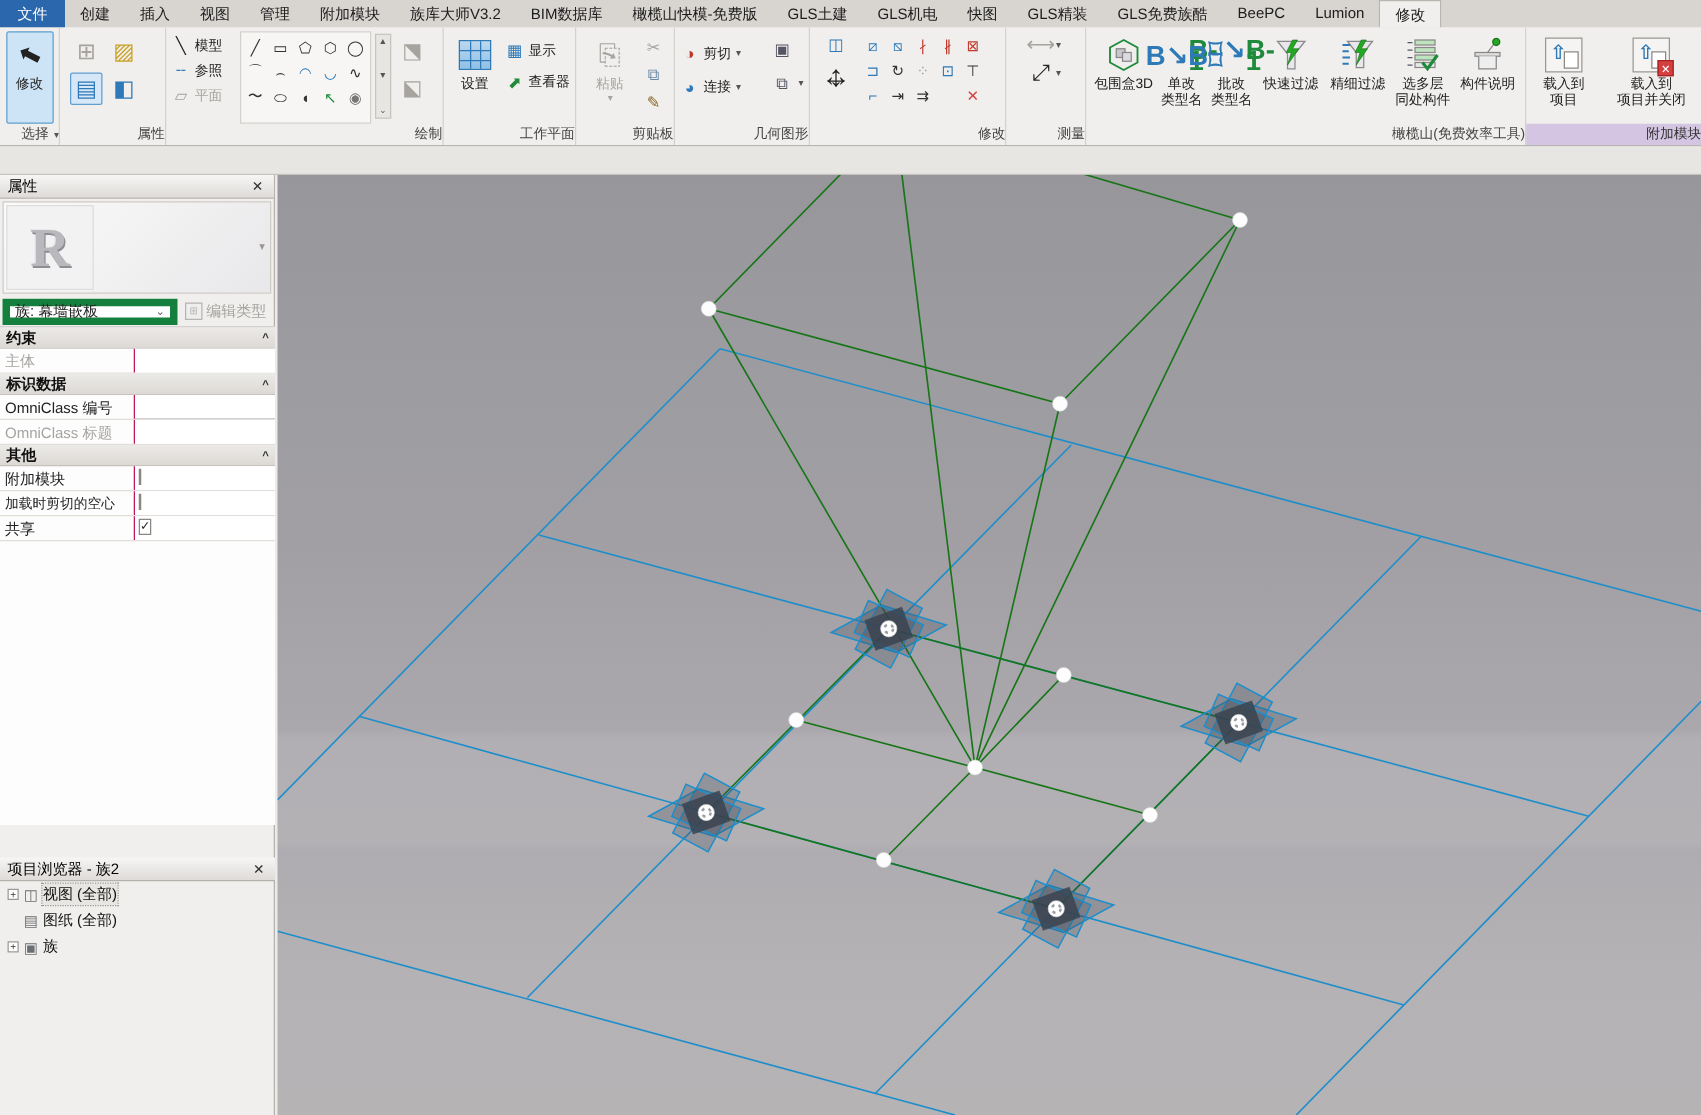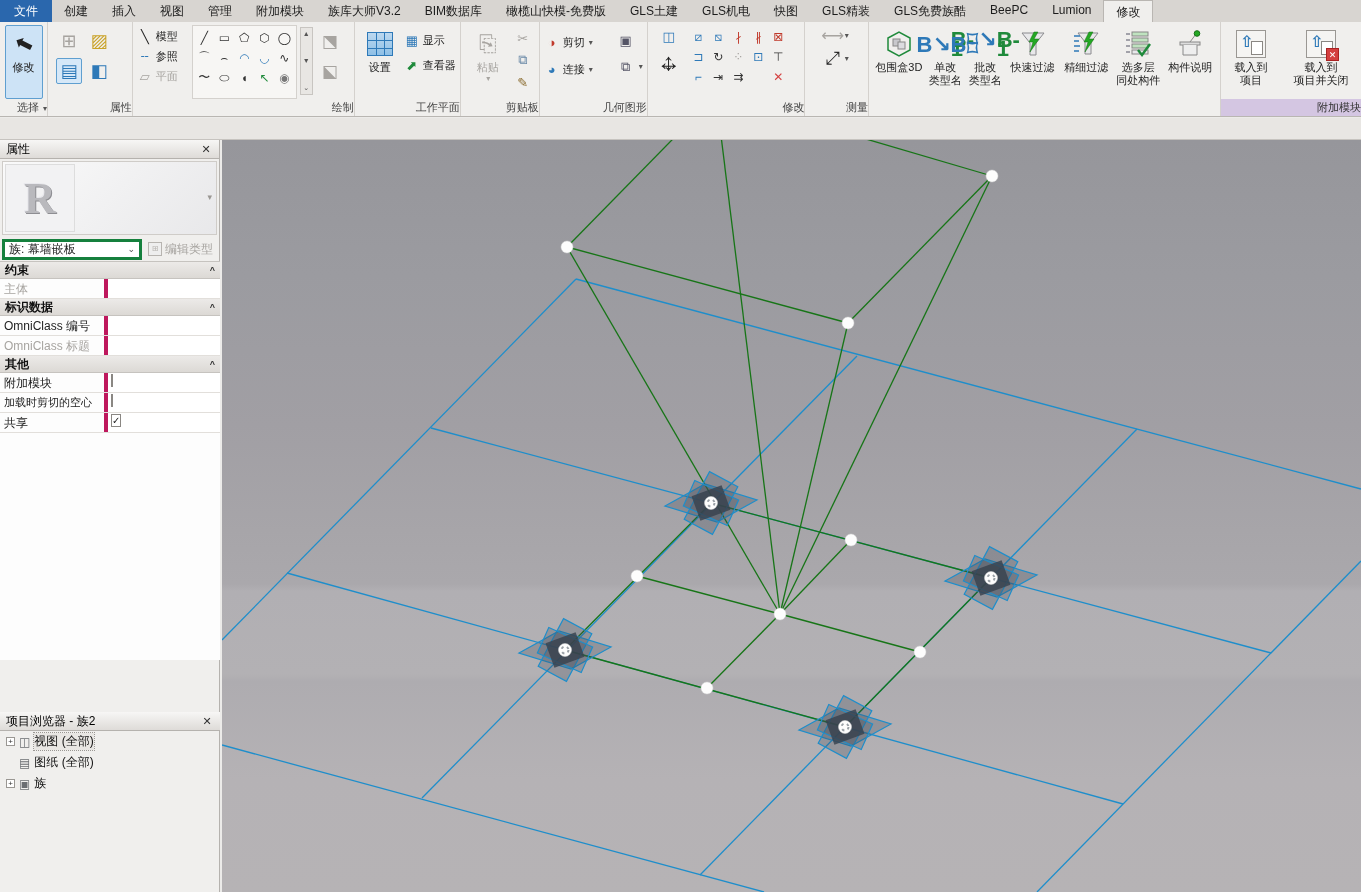--- a/index.html
+++ b/index.html
@@ -68,45 +68,45 @@
     display:flex; align-items:center; padding:0 6px; font-size:12px; color:#000; }
   .ptitle .x { margin-left:auto; font-size:11px; color:#333; width:14px; text-align:center; }
   #preview { height:74px; margin:2px; background:linear-gradient(135deg,#fafafa,#e8e8ea); border:1px solid #cfccc8;
     position:relative; display:flex; }
   #rlogo { width:70px; height:68px; margin:2px; background:#f2f2f3; border:1px solid #ddd;
     display:flex; align-items:center; justify-content:center; }
   #rlogo span { font-family:"Liberation Serif","DejaVu Serif",serif; font-size:44px; font-weight:bold;
     color:#b9b9bd; text-shadow:1px 1px 0 #8e8e92, -1px -1px 0 #e8e8ec; }
   #preview .pv-dd { position:absolute; right:4px; top:30px; color:#9a9793; font-size:9px; }
   #typerow { display:flex; align-items:center; height:24px; margin:2px 2px 0; gap:3px; }
-  #typeselect { flex:1; height:21px; background:#fff; border:3px solid #15803d; display:flex;
+  #typeselect { flex:1; height:21px; background:#fff; border:6px solid #15803d; display:flex;
     align-items:center; padding:0 4px; }
   #typeselect .dd { margin-left:auto; color:#555; font-size:9px; }
   #edittype { width:72px; height:21px; display:flex; align-items:center; gap:3px; padding:0 3px; color:#a7a4a0; }
   #edittype .eticon { width:14px; height:14px; border:1px solid #b7b4b0; background:#eee;
     font-size:8px; line-height:12px; text-align:center; color:#b7b4b0; }
   #paramarea { position:absolute; left:0; top:121px; width:220px; height:399px; background:#fdfdfd;
     border-top:1px solid #c6c3bf; }
   .sechead { height:17px; background:linear-gradient(#eceae8,#dcd9d5); border-bottom:1px solid #c6c3bf;
     display:flex; align-items:center; padding:0 5px; font-weight:bold; color:#111; }
   .sechead .chev { margin-left:auto; font-size:9px; color:#333; }
   .prow { display:flex; height:20px; border-bottom:1px solid #e2dfdb; align-items:stretch; }
-  .plabel { width:108px; padding:2px 4px; border-right:4px solid #be185d; white-space:nowrap; overflow:hidden; }
+  .plabel { width:108px; padding:2px 4px; border-right:1px solid #be185d; white-space:nowrap; overflow:hidden; }
   .pvalue { flex:1; background:#fff; position:relative; }
   .pvalue input[type=text] { position:absolute; inset:0; width:100%; height:100%; border:none; outline:none;
     font:inherit; padding:0 3px; }
   .pvalue.focus { outline:2px solid #111; outline-offset:-2px; }
   .cb { width:12px; height:12px; border:1px solid #8a8783; background:#fff; margin:3px 0 0 3px;
     font-size:10px; line-height:11px; text-align:center; color:#222; }
   #prophelp { position:absolute; left:0; top:520px; width:220px; height:26px; display:flex;
     align-items:center; padding:0 6px; background:#f0efed; border-bottom:1px solid #c6c3bf; }
   #prophelp a { color:#1d5eb4; text-decoration:underline; }
   #applybtn { margin-left:auto; width:70px; height:19px; background:#e2dfdc; border:1px solid #c0bdb9;
     color:#a7a4a0; text-align:center; line-height:17px; }
-  #browser { position:absolute; left:0; top:572px; width:220px; bottom:0; }
+  #browser { position:absolute; left:0; top:546px; width:220px; bottom:0; }
   .treerow { display:flex; align-items:center; height:21px; padding-left:6px; gap:4px; }
   .expander { width:9px; height:9px; border:1px solid #9a9793; background:#fff; font-size:8px;
     line-height:7px; text-align:center; color:#333; }
   .expander.none { visibility:hidden; }
   .ticon { font-size:12px; color:#6b6e72; }
   .tlabel { color:#111; }
   .treerow.current .tlabel { background:#e8e6e3; outline:1px dotted #9a9793; }
 
   
   #canvas { position:absolute; left:222px; top:140px; width:1139px; height:752px;
@@ -378,20 +378,21 @@
           <svg width="28" height="28" viewBox="0 0 28 28">
               <rect x="4" y="12" width="20" height="3" fill="#ddd" stroke="#888"></rect>
               <path d="M7 15 L7 25 L21 25 L21 15" fill="#eee" stroke="#888"></path>
               <line x1="14" y1="12" x2="20" y2="4" stroke="#888"></line>
               <circle cx="21" cy="3.5" r="2.8" fill="#24a824" stroke="#167016"></circle>
             </svg>
         </span>
         <span class="btxt">构件说明</span>
       </div>
     </div>
+    <div class="rlabel">橄榄山(免费效率工具)</div>
   </div>
 
   <div class="rgroup" style="flex:1; border-right:none">
     <div class="rbody" style="justify-content:center; gap:8px">
       <div class="bigbtn" style="width:52px">
         <span class="bicon">
             <span class="loadicon">
               <span class="up">⇧</span>
               <span class="pg"></span>
             </span>

